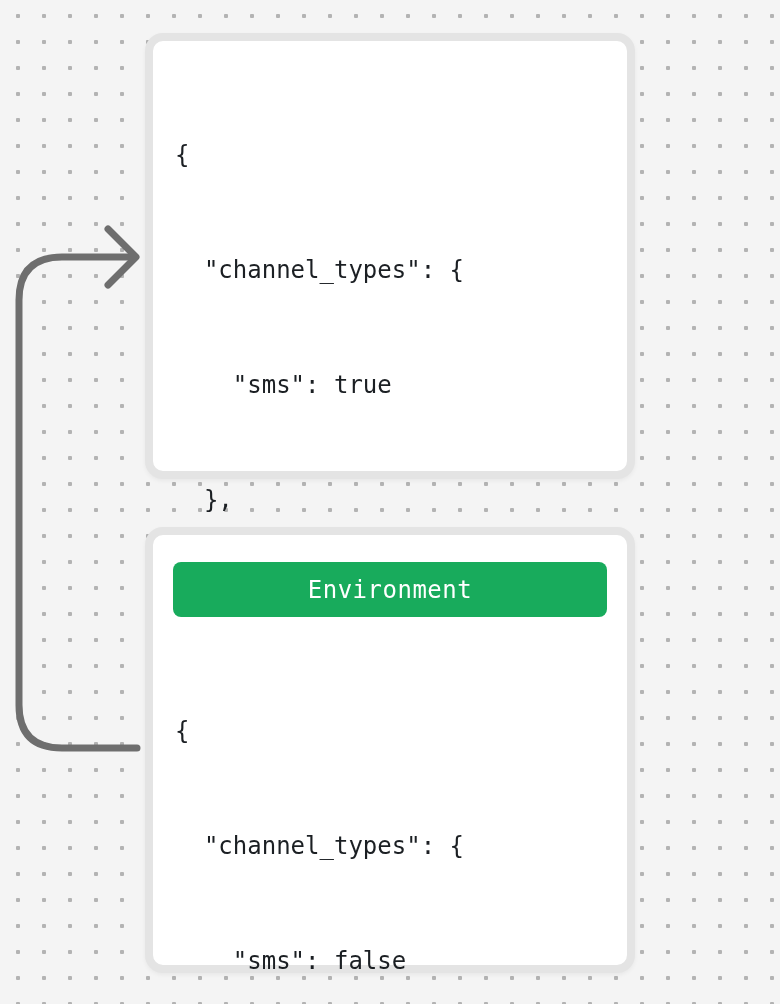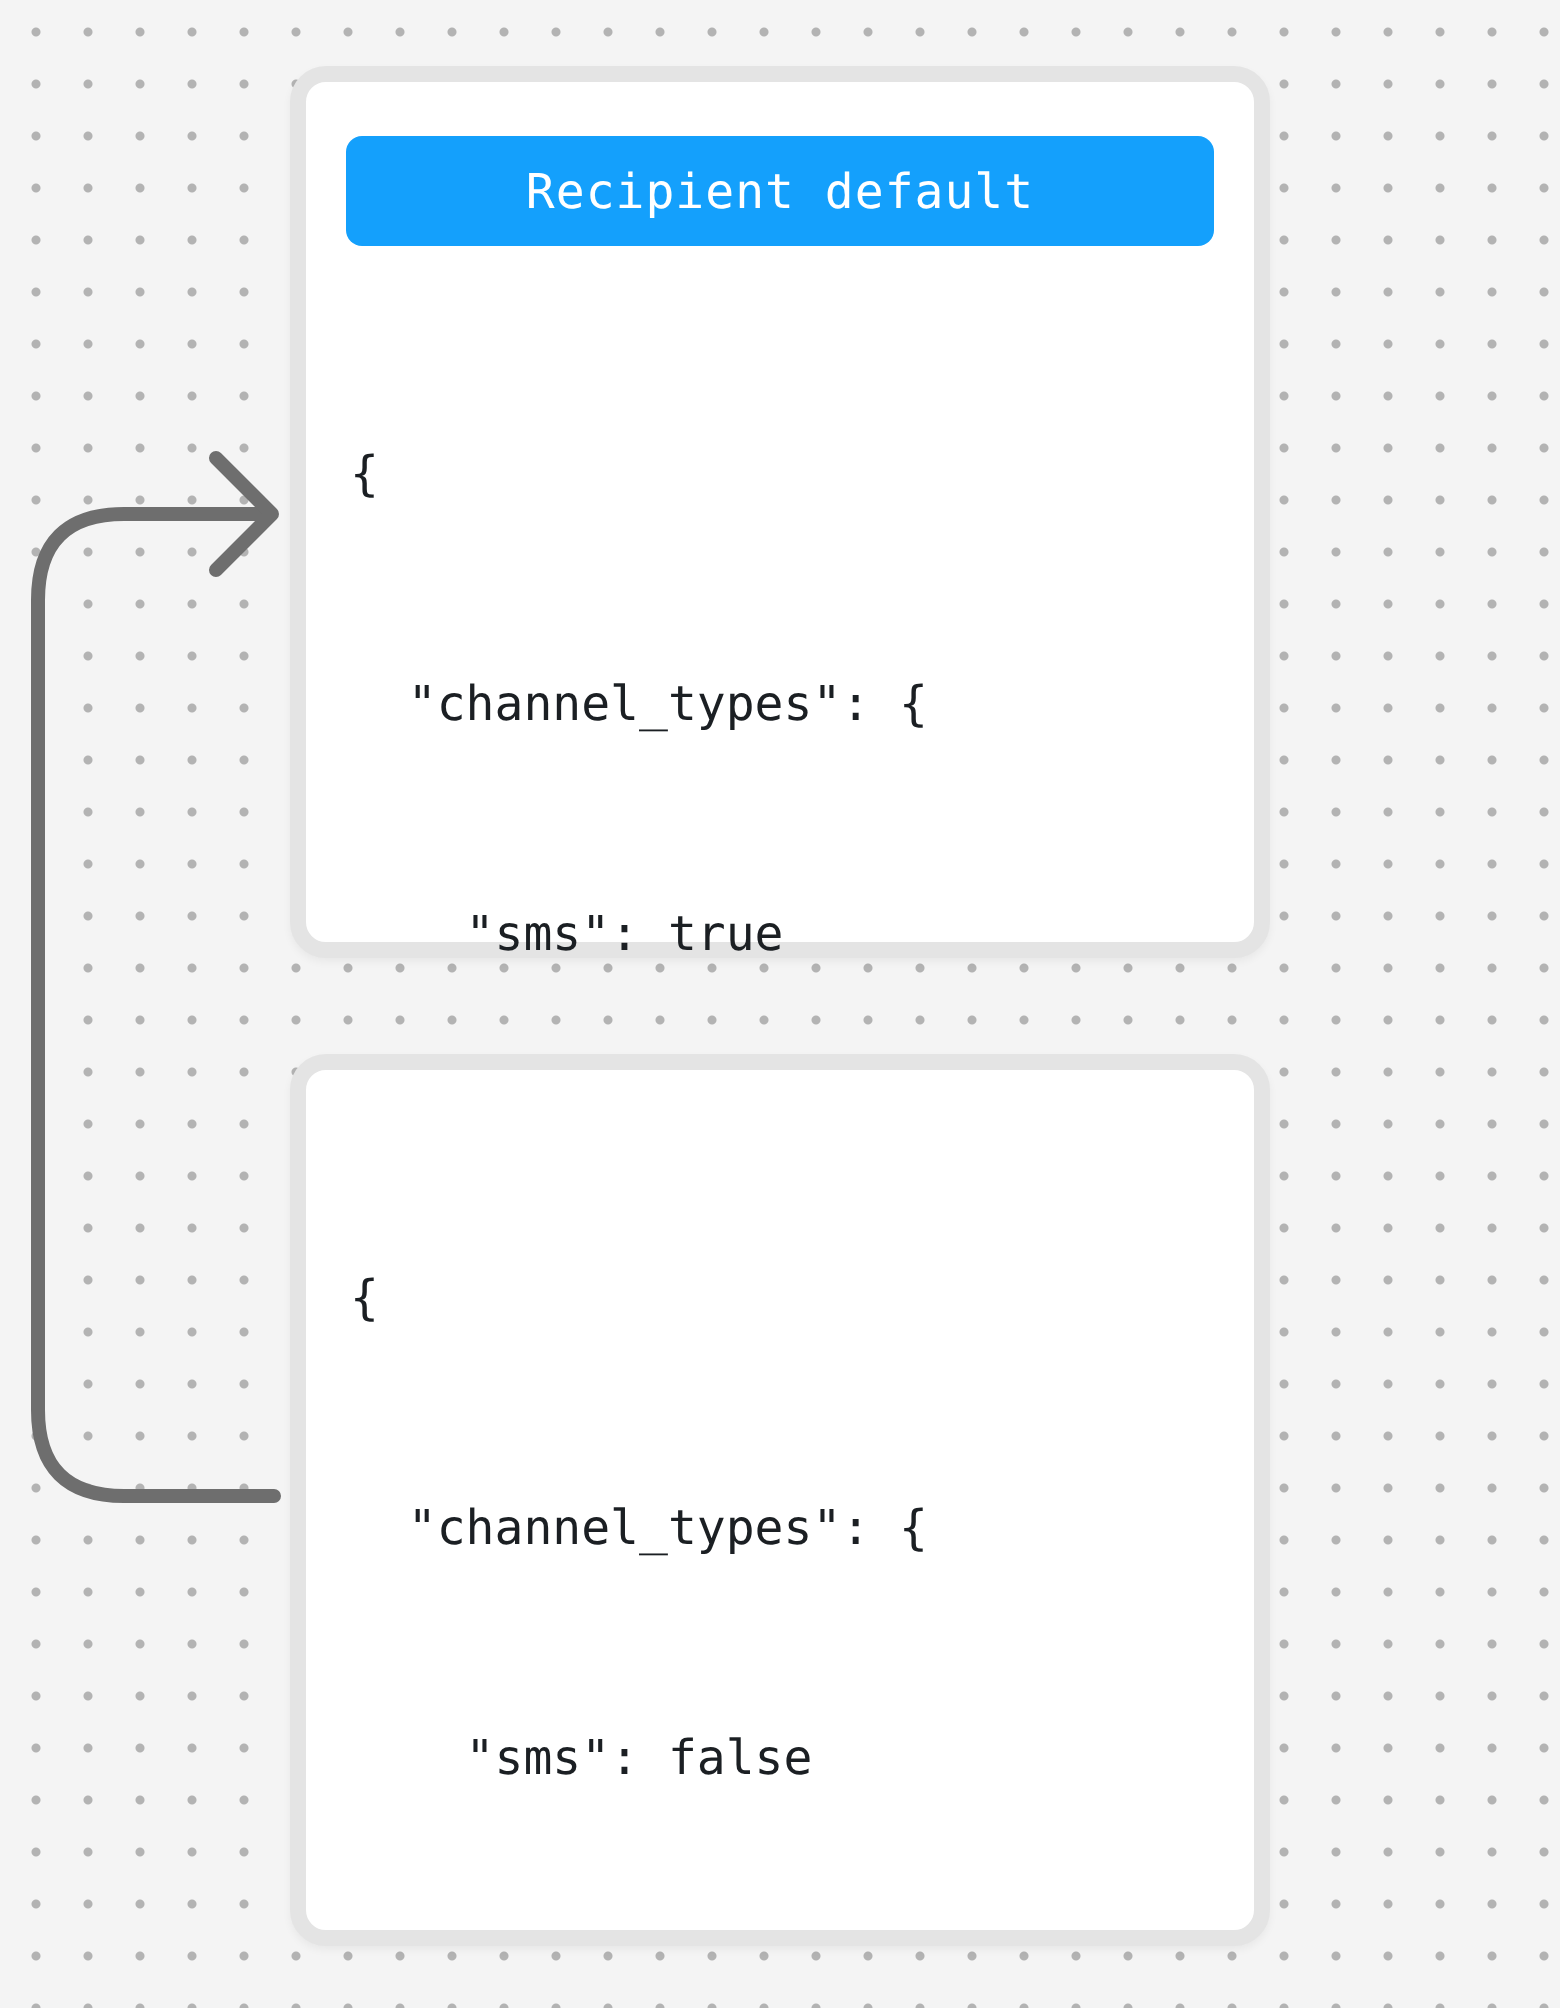--- a/index.html
+++ b/index.html
@@ -62,36 +62,36 @@
 </style>
 </head>
 <body>
 
 <svg class="connector-svg" viewBox="0 0 780 1004" xmlns="http://www.w3.org/2000/svg">
   <path d="M 137 748 L 62 748 Q 19 748 19 705 L 19 300 Q 19 257 62 257 L 129 257" fill="none" stroke-width="7" stroke-linecap="round" stroke-linejoin="round" stroke="#6e6e6e"></path>
   <path d="M 108 229 L 136 257 L 108 285" fill="none" stroke-width="7" stroke-linecap="round" stroke-linejoin="round" stroke="#6e6e6e"></path>
 </svg>
 
 <div class="card card-top">
-  <div class="card-header" style="background: rgb(20, 160, 252);">
-    <span>Recipient default</span>
-  </div>
   <div class="code-block">
     <div class="code-line">{</div>
     <div class="code-line">  "channel_types": {</div>
     <div class="code-line">    "sms": true</div>
     <div class="code-line">  },</div>
     <div class="code-line italic">  "categories": {</div>
     <div class="code-line italic">    "collaboration": true</div>
     <div class="code-line">  }</div>
     
   </div>
 </div>
 
 <div class="card card-bottom">
+  <div class="card-header" style="background: rgb(24, 171, 92);">
+    <span>Environment</span>
+  </div>
   <div class="code-block">
     <div class="code-line">{</div>
     <div class="code-line">  "channel_types": {</div>
     <div class="code-line">    "sms": false</div>
     
     
     
     
     
   </div>

